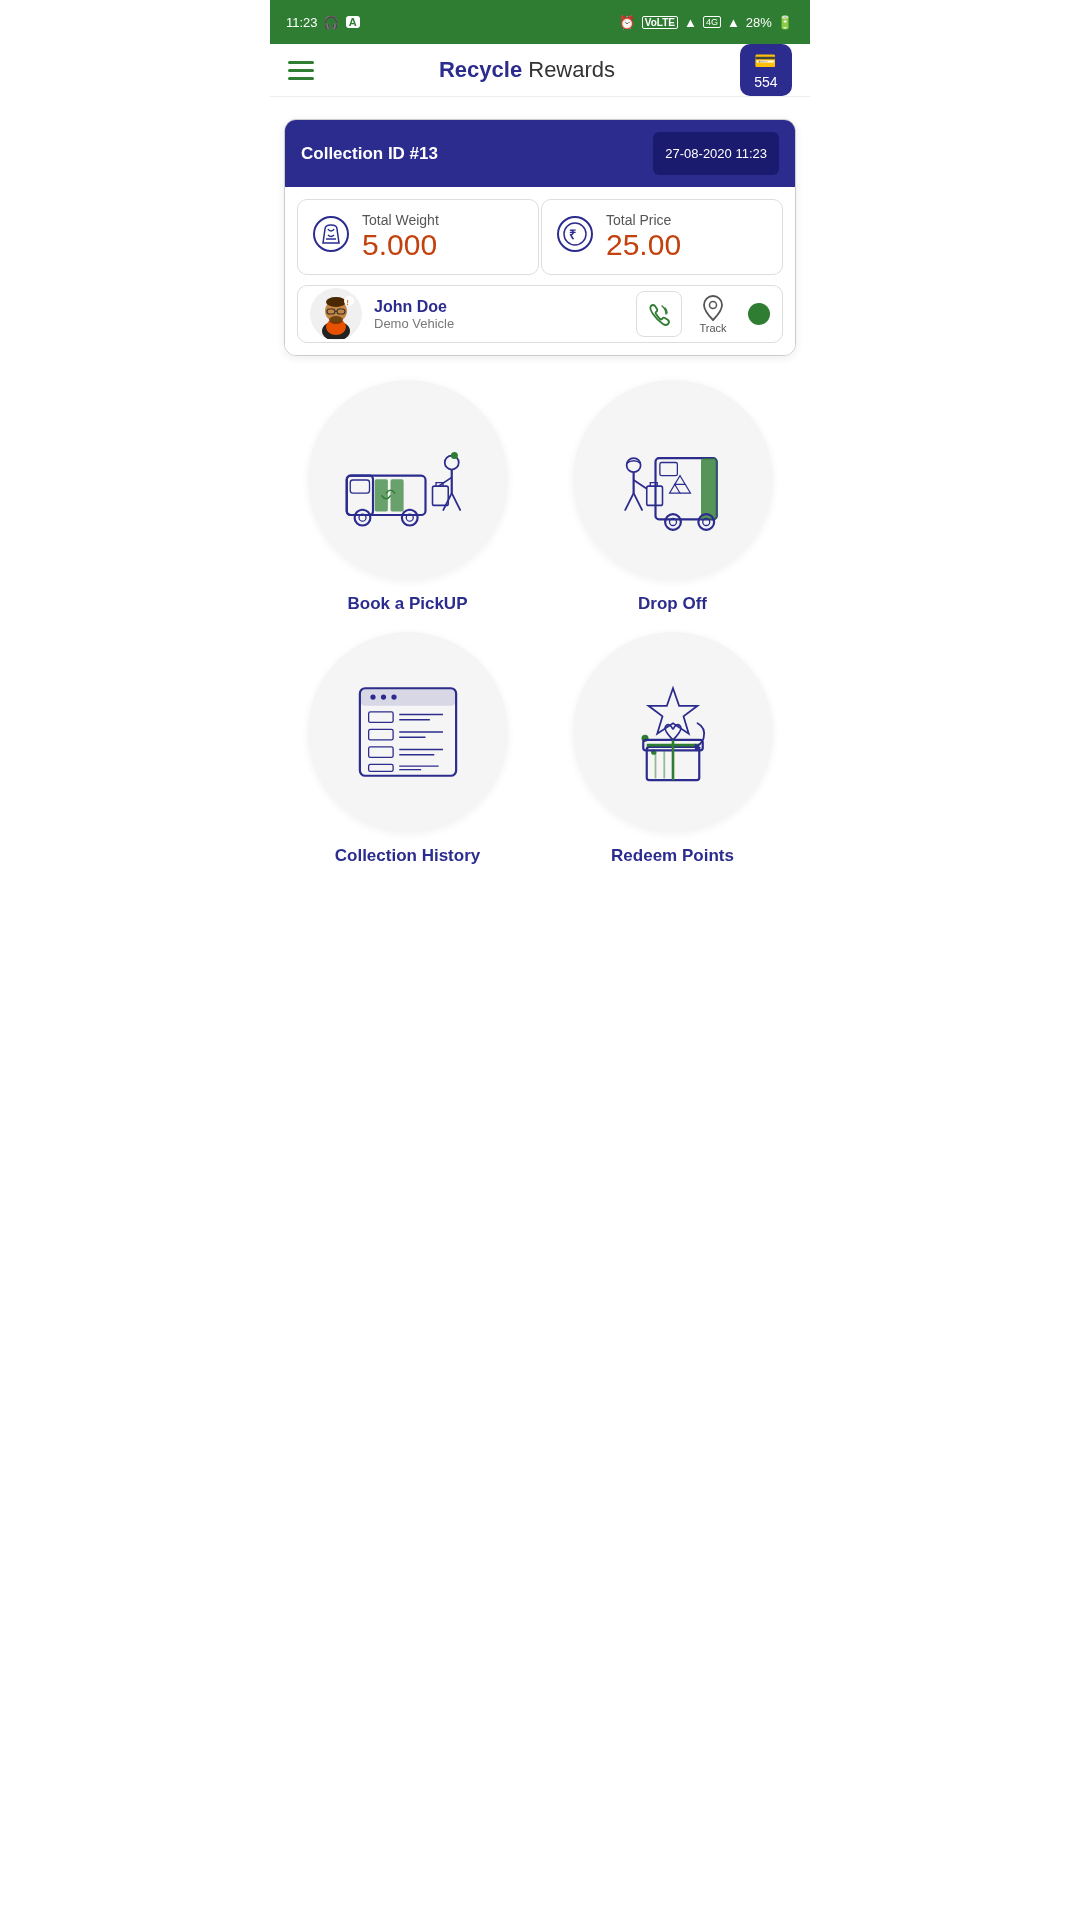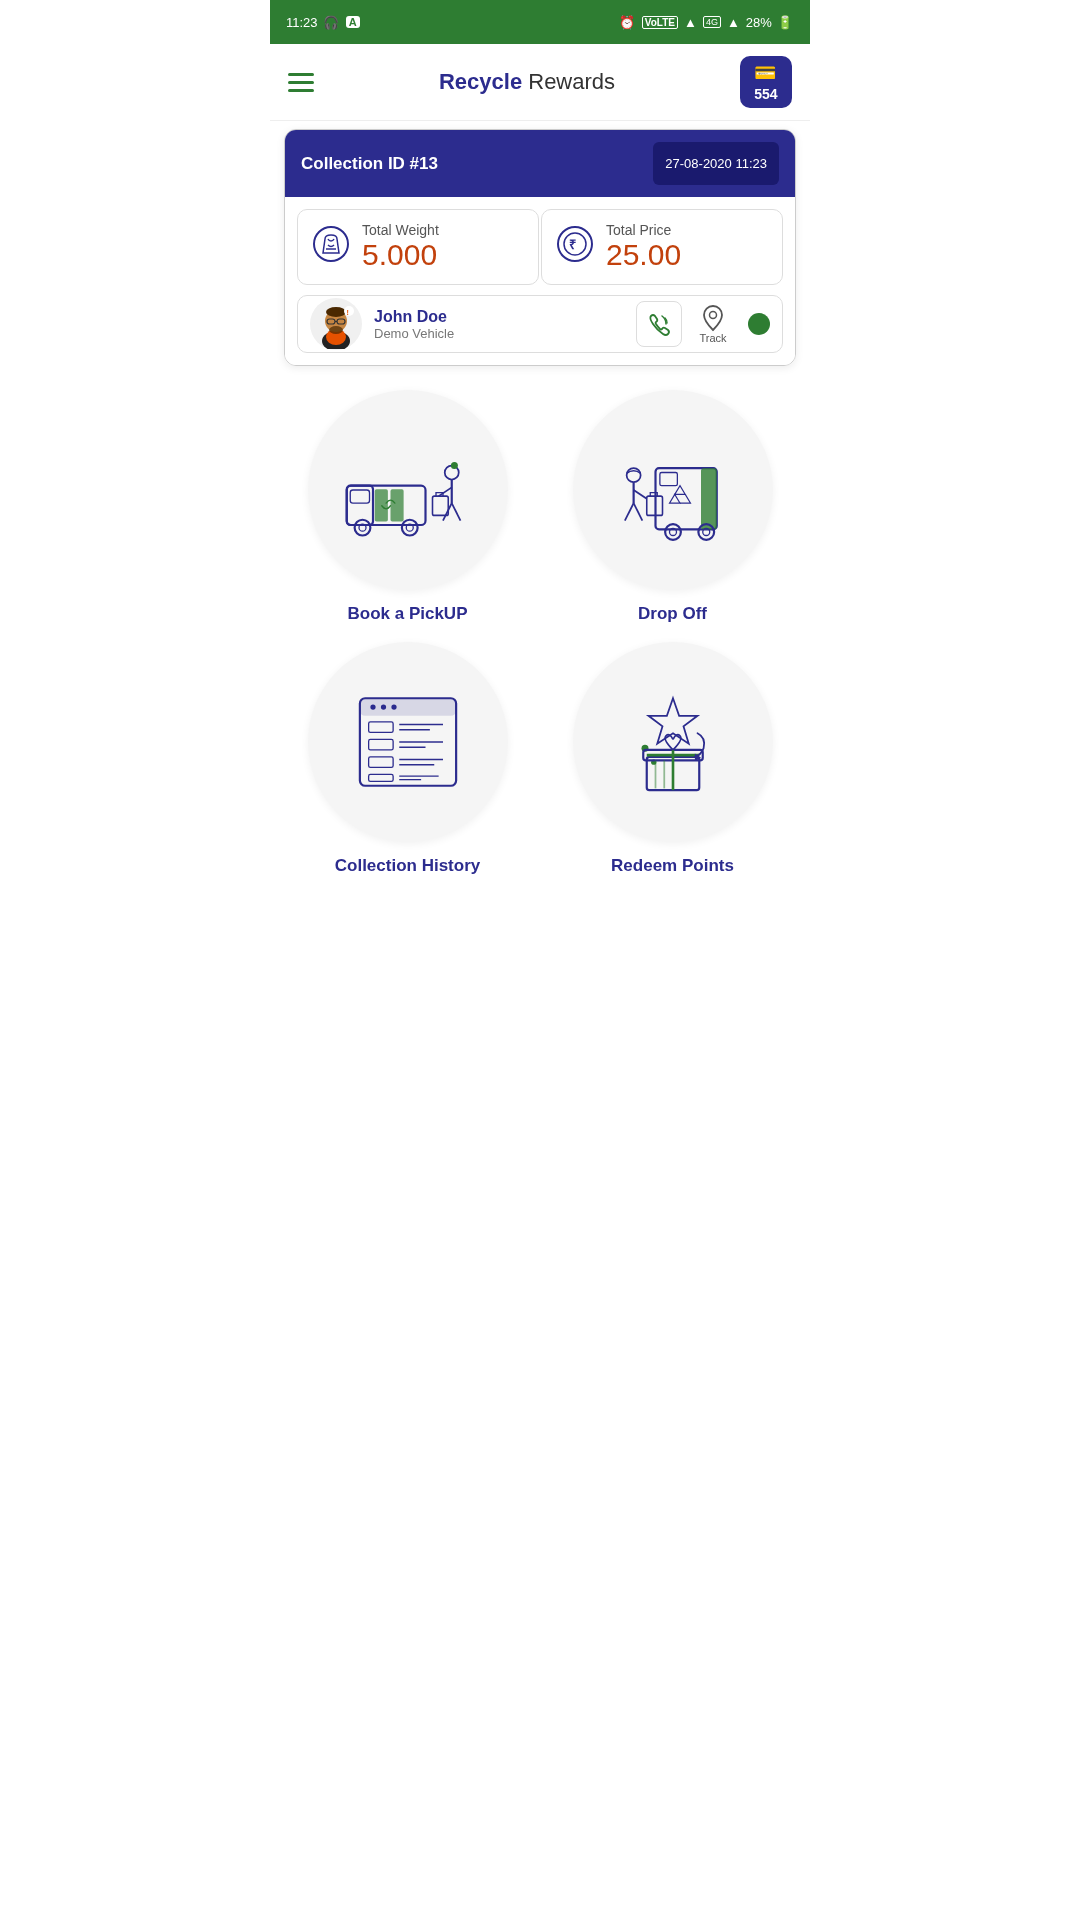--- a/index.html
+++ b/index.html
@@ -27,21 +27,21 @@
       height: 32px;
     }
     .status-left { display: flex; align-items: center; gap: 6px; }
     .status-right { display: flex; align-items: center; gap: 6px; }
 
     
     .header {
       display: flex;
       align-items: center;
       justify-content: space-between;
-      padding: 12px 18px;
+      padding: 0 18px;
       background: #fff;
       border-bottom: 1px solid #eee;
     }
     .header-menu-icon { cursor: pointer; }
     .header-menu-icon span {
       display: block;
       width: 26px;
       height: 3px;
       background: #2e7d32;
       margin: 5px 0;
@@ -62,25 +62,25 @@
       border-radius: 10px;
       padding: 6px 12px;
       display: flex;
       flex-direction: column;
       align-items: center;
       font-size: 12px;
       cursor: pointer;
       min-width: 52px;
     }
     .wallet-icon { font-size: 18px; margin-bottom: 2px; }
-    .wallet-count { font-weight: 700; font-size: 14px; }
+    .wallet-count { font-weight: 400; font-size: 14px; }
 
     
     .collection-card {
-      margin: 8px 14px 10px 14px;
+      margin: 22px 14px 10px 14px;
       border: 1.5px solid #ccc;
       border-radius: 12px;
       overflow: hidden;
       box-shadow: 0 2px 8px rgba(0,0,0,0.08);
     }
     .collection-header {
       background: #2c2c8e;
       color: #fff;
       padding: 12px 16px;
       display: flex;

